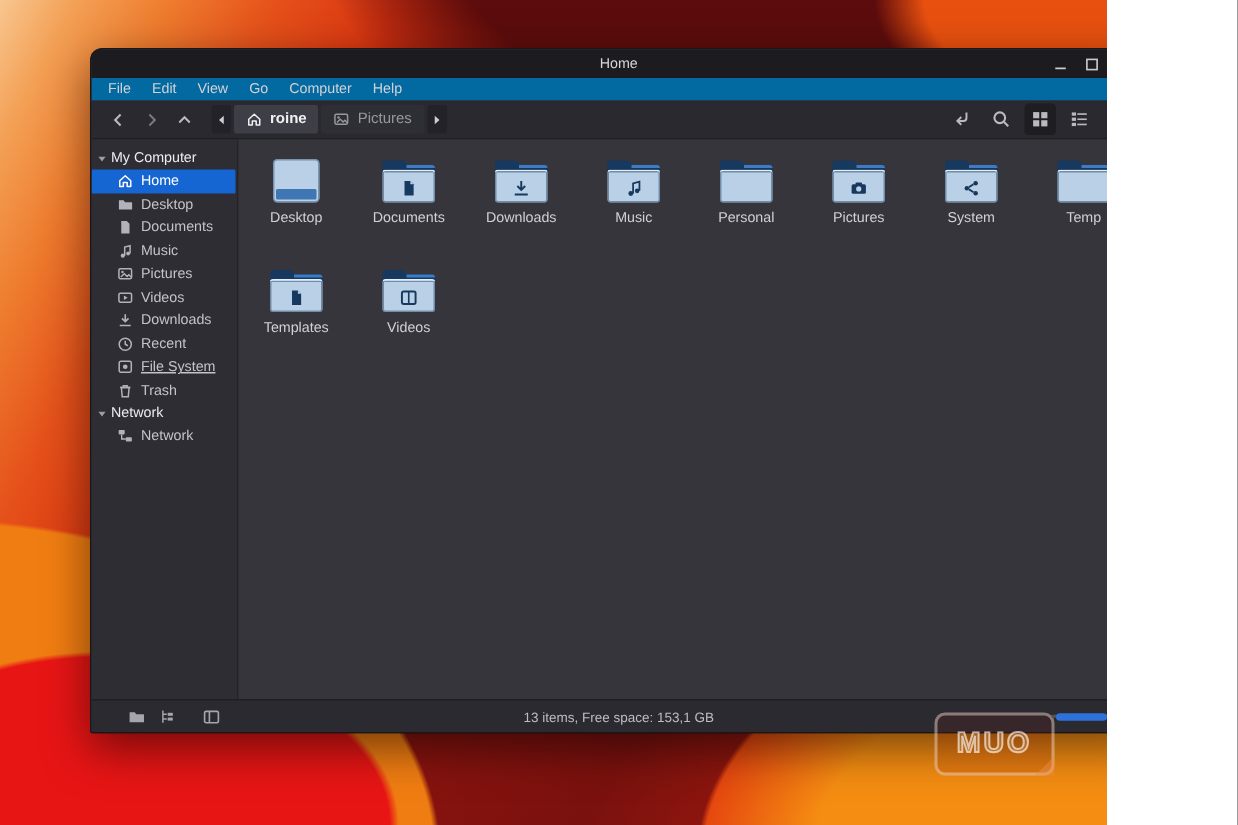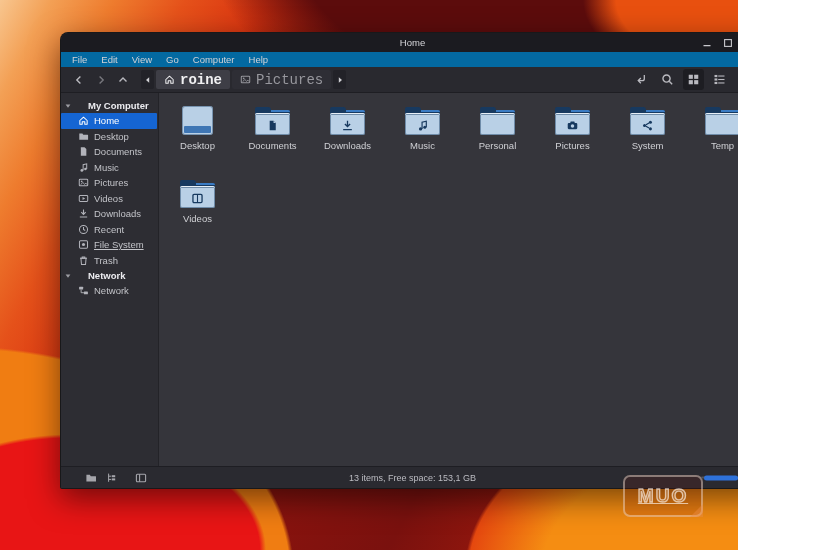--- a/index.html
+++ b/index.html
@@ -21,29 +21,29 @@
   .controls{margin-left:auto;display:flex;align-items:center;gap:9px;padding-right:8px;z-index:2;}
   .ctrl{display:flex;align-items:center;justify-content:center;color:#c9c9cd;cursor:default;}
   .ctrl-close{width:13px;height:13px;border-radius:50%;background:#2e71d9;}
   .menubar{height:15px;background:#0369a1;display:flex;align-items:center;padding-left:4px;flex:none;}
   .menu-item{padding:0 7px;font-size:9.5px;color:#d2d2d6;}
   .toolbar{height:25px;background:#29292f;border-bottom:1px solid #1e1e23;display:flex;align-items:center;padding:0 8px;flex:none;}
   .nav-btn{width:19px;height:19px;display:flex;align-items:center;justify-content:center;color:#b9b9bf;}
   .nav-btn.dim{color:#77777d;}
   .pathbar{display:flex;align-items:center;gap:2px;margin-left:9px;}
   .scroll-btn{width:13px;height:19px;background:#222228;border-radius:2px;display:flex;align-items:center;justify-content:center;color:#cfcfd3;}
-  .path-seg{height:19px;padding:0 8px;display:flex;align-items:center;gap:5px;font-size:14px;border-radius:2px;font-family:Liberation Mono, monospace;}
+  .path-seg{height:19px;padding:0 8px;display:flex;align-items:center;gap:5px;font-size:10px;border-radius:2px;}
   .path-seg.active{background:#3e3e46;color:#f0f0f2;font-weight:bold;}
   .path-seg.inactive{background:#2e2e35;color:#97979d;}
   .toolbar-right{margin-left:auto;display:flex;align-items:center;gap:5px;}
   .tool-btn{width:21px;height:21px;display:flex;align-items:center;justify-content:center;color:#b9b9bf;border-radius:3px;}
   .tool-btn.active{background:#1d1d22;}
   .main{flex:1;display:flex;min-height:0;}
   .sidebar{width:97px;flex:none;background:#2d2d33;border-right:1px solid #232328;padding-top:5px;overflow:hidden;}
-  .side-header{display:flex;align-items:center;height:15px;padding-left:3px;gap:16px;color:#ececf0;font-weight:bold;font-size:9.5px;}
+  .side-header{display:flex;align-items:center;height:15px;padding-left:3px;gap:2px;color:#ececf0;font-weight:normal;font-size:9.5px;}
   .side-header .exp{color:#9d9da3;display:flex;}
   .side-item{display:flex;align-items:center;height:15.5px;padding-left:17px;gap:5px;color:#c3c4c9;font-size:9.5px;margin-right:1px;}
   .side-item .ic{display:flex;color:#b2b3ba;}
   .side-item.selected{background:#1565d2;color:#fff;border-radius:1px;}
   .side-item.selected .ic{color:#fff;}
   .side-item .lbl.underlined{text-decoration:underline;padding-right:8px;}
   .content{flex:1;background:#35353b;display:flex;flex-wrap:wrap;align-content:flex-start;padding:2px 0 0 1px;overflow:hidden;}
   .file{width:75px;height:73px;display:flex;flex-direction:column;align-items:center;padding-top:8px;box-sizing:border-box;}
   .icon-wrap{height:32px;display:flex;align-items:flex-end;justify-content:center;}
   .file-label{margin-top:5px;font-size:9.5px;color:#d0d1d5;}
@@ -59,21 +59,21 @@
   .statusbar{height:21px;flex:none;background:#2a2a30;border-top:1px solid #1e1e23;display:flex;align-items:center;padding:0 24px;position:relative;}
   .status-icons{display:flex;align-items:center;gap:9px;color:#a5a5ab;z-index:2;}
   .status-icons .st-btn{display:flex;align-items:center;justify-content:center;}
   .st-gap{margin-left:8px;}
   .status-text{position:absolute;left:0;right:0;text-align:center;font-size:9px;color:#bcbcc2;}
   .size-slider{position:absolute;right:3px;top:50%;transform:translateY(-50%);width:60px;height:9px;z-index:2;}
   .slider-track{position:absolute;left:0;right:0;top:3.5px;height:2px;background:#54545b;border-radius:1px;}
   .slider-handle{position:absolute;left:3px;top:2px;width:34px;height:5px;background:#2e71d9;border-radius:2.5px;}
   .muo{position:absolute;right:35px;bottom:33px;width:76px;height:38px;border:2px solid rgba(245,228,216,.45);
     border-radius:7px;background:rgba(140,30,15,.15);display:flex;align-items:center;justify-content:center;}
-  .muo-text{font-size:19px;font-weight:bold;letter-spacing:2px;color:rgba(255,245,238,.14);text-decoration:underline;
+  .muo-text{font-size:19px;font-weight:bold;letter-spacing:2px;color:rgba(255,245,238,.14);
     -webkit-text-stroke:1.3px rgba(250,236,226,.7);}
   .muo-fold{position:absolute;right:-2px;bottom:-2px;width:0;height:0;border-left:13px solid transparent;border-bottom:13px solid rgba(235,140,70,.45);}
   svg{display:block;}
 </style>
 </head>
 <body>
 
 <div class="screen">
 
   <div class="window">
@@ -442,20 +442,37 @@
           </div>
           <div class="file">
             <div class="icon-wrap">
               <div class="folder">
                 <span class="f-tab"></span>
                 <span class="f-band"></span>
                 <span class="f-accent"></span>
                 <span class="f-front"></span>
                 <span class="f-emblem">
                   <svg viewBox="0 0 12 12" width="13" height="13">
+                    <path d="M3.4 1.6h3.6l2 2v6.8H3.4z" fill="currentColor"></path>
+                    <path d="M7 1.6v2h2z" fill="#b9d0e6"></path>
+                  </svg>
+                </span>
+              </div>
+            </div>
+            <div class="file-label">Templates</div>
+          </div>
+          <div class="file">
+            <div class="icon-wrap">
+              <div class="folder">
+                <span class="f-tab"></span>
+                <span class="f-band"></span>
+                <span class="f-accent"></span>
+                <span class="f-front"></span>
+                <span class="f-emblem">
+                  <svg viewBox="0 0 12 12" width="13" height="13">
                     <rect x="1.8" y="2.2" width="8.4" height="7.6" rx="1" fill="none" stroke="currentColor" stroke-width="1.2"></rect>
                     <path d="M6 2.2v7.6" stroke="currentColor" stroke-width="1"></path>
                   </svg>
                 </span>
               </div>
             </div>
             <div class="file-label">Videos</div>
           </div>
         </div>
     </div>

